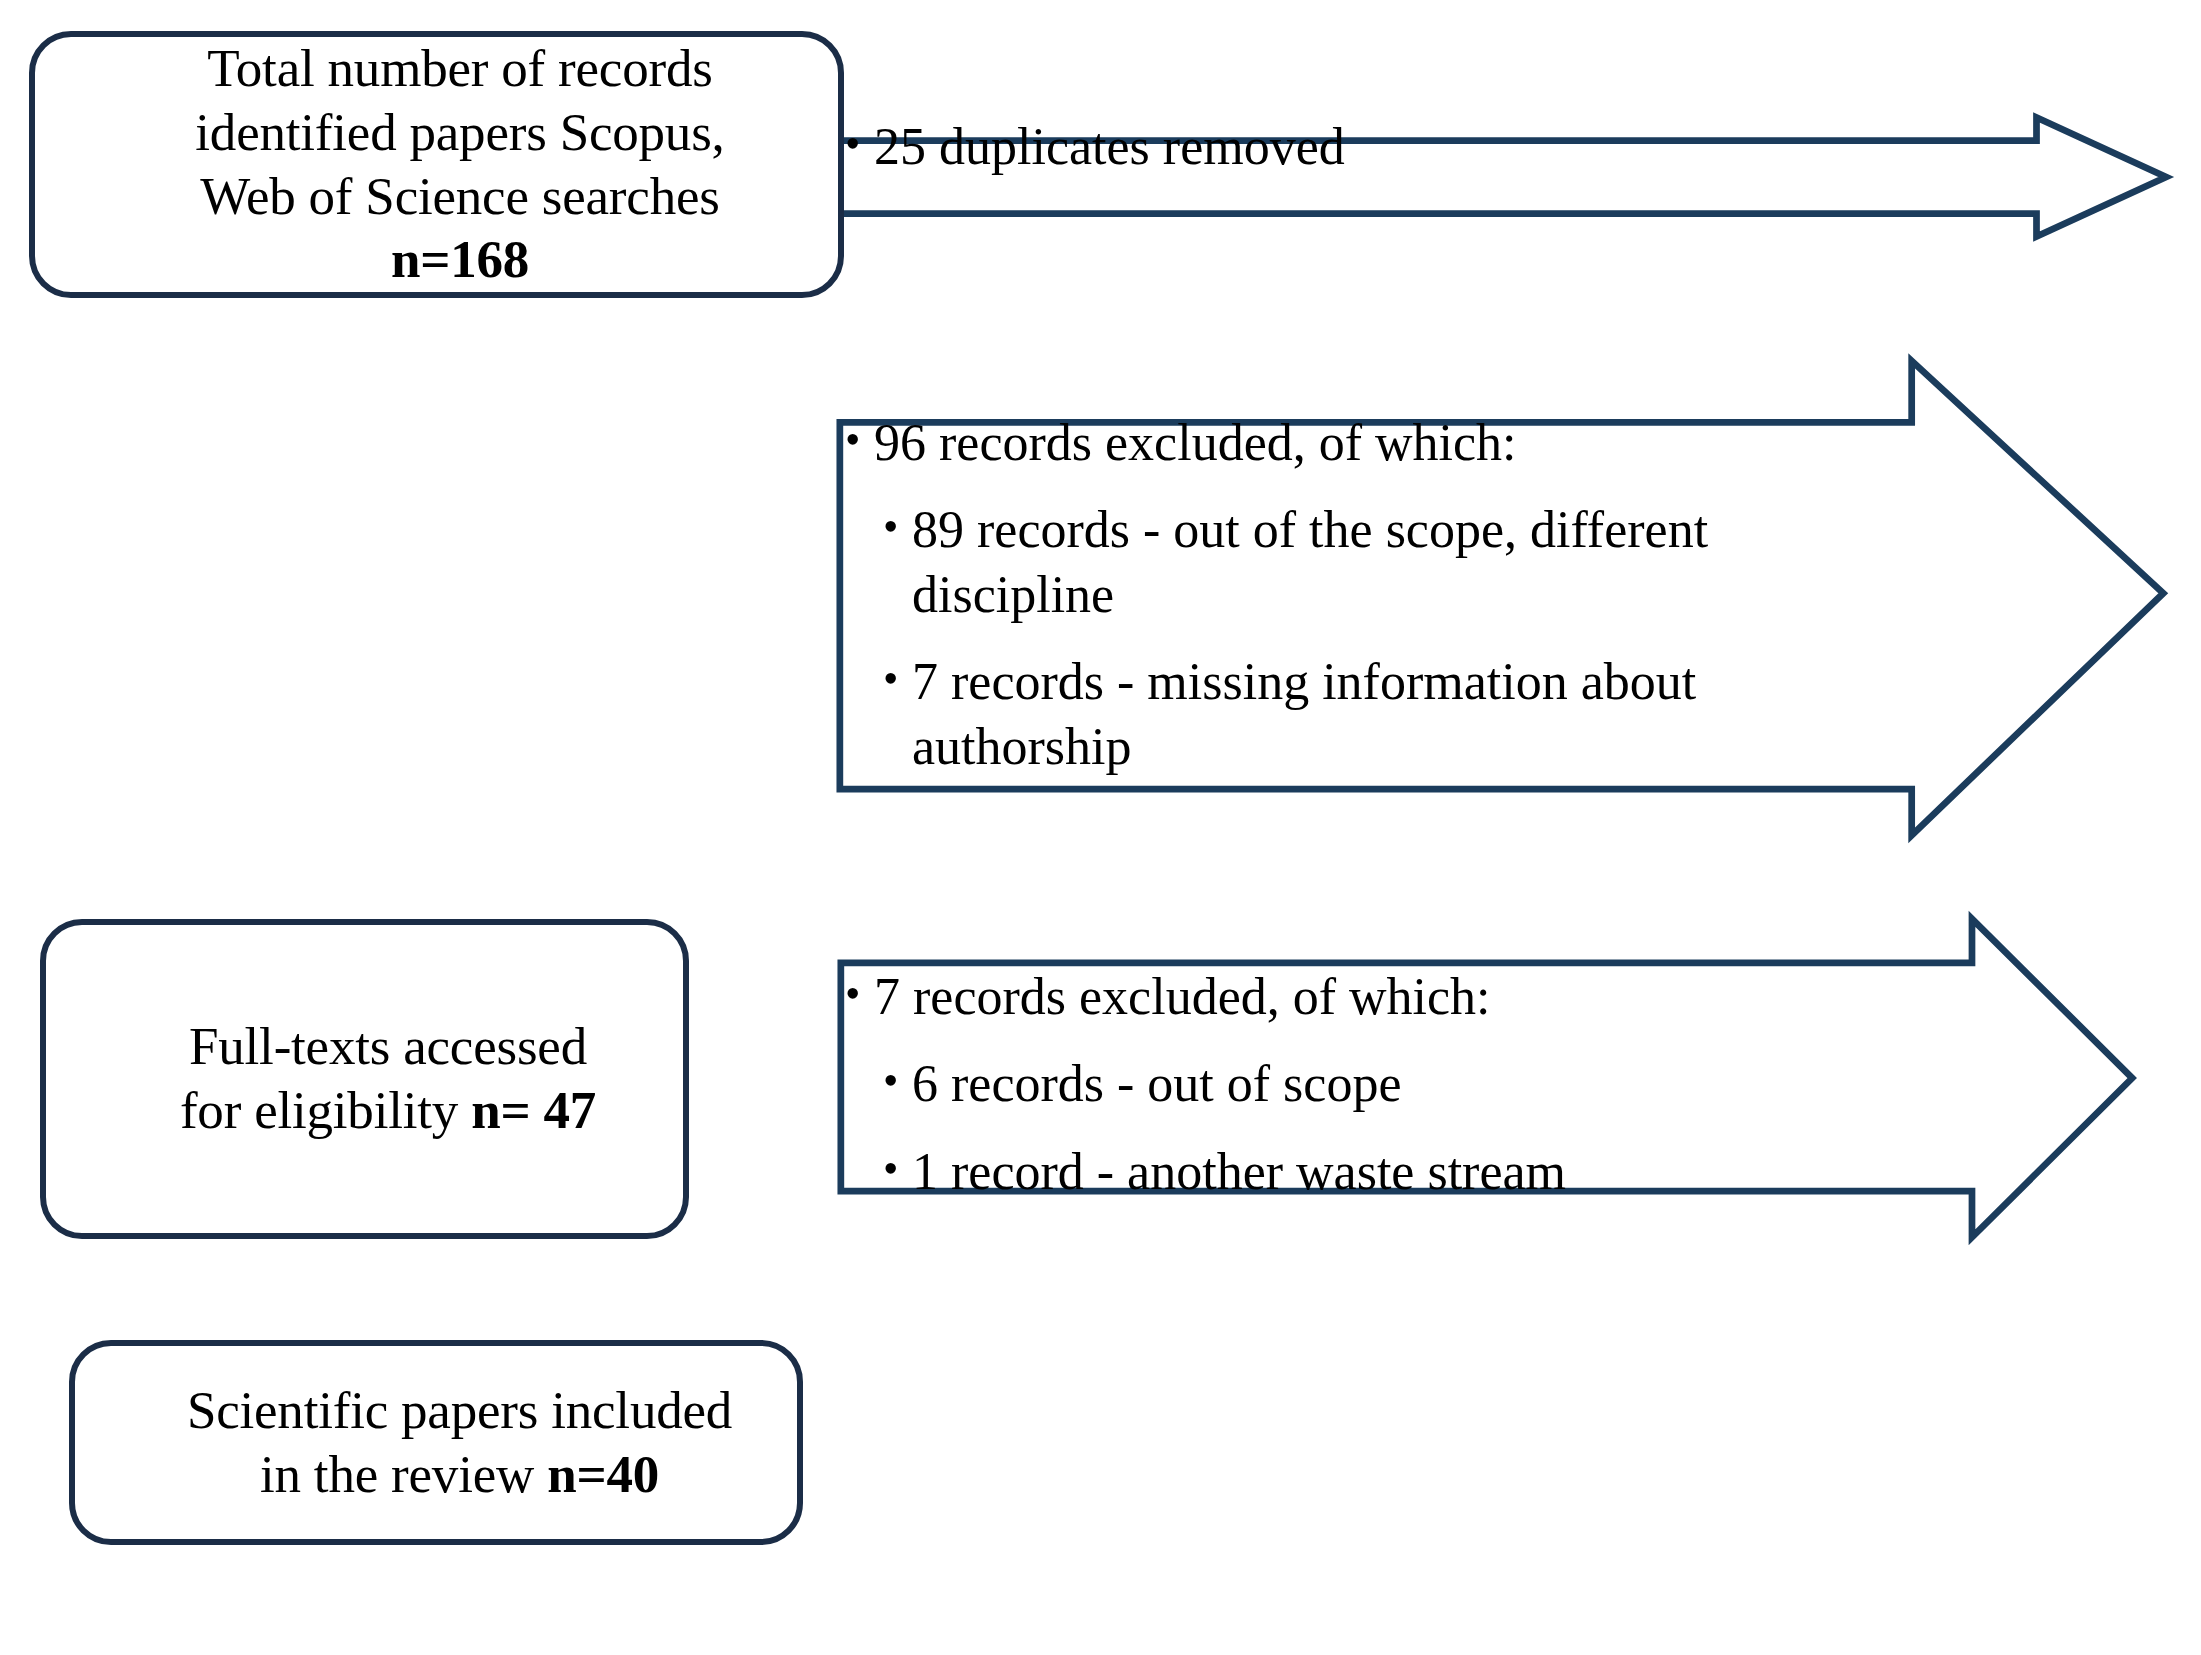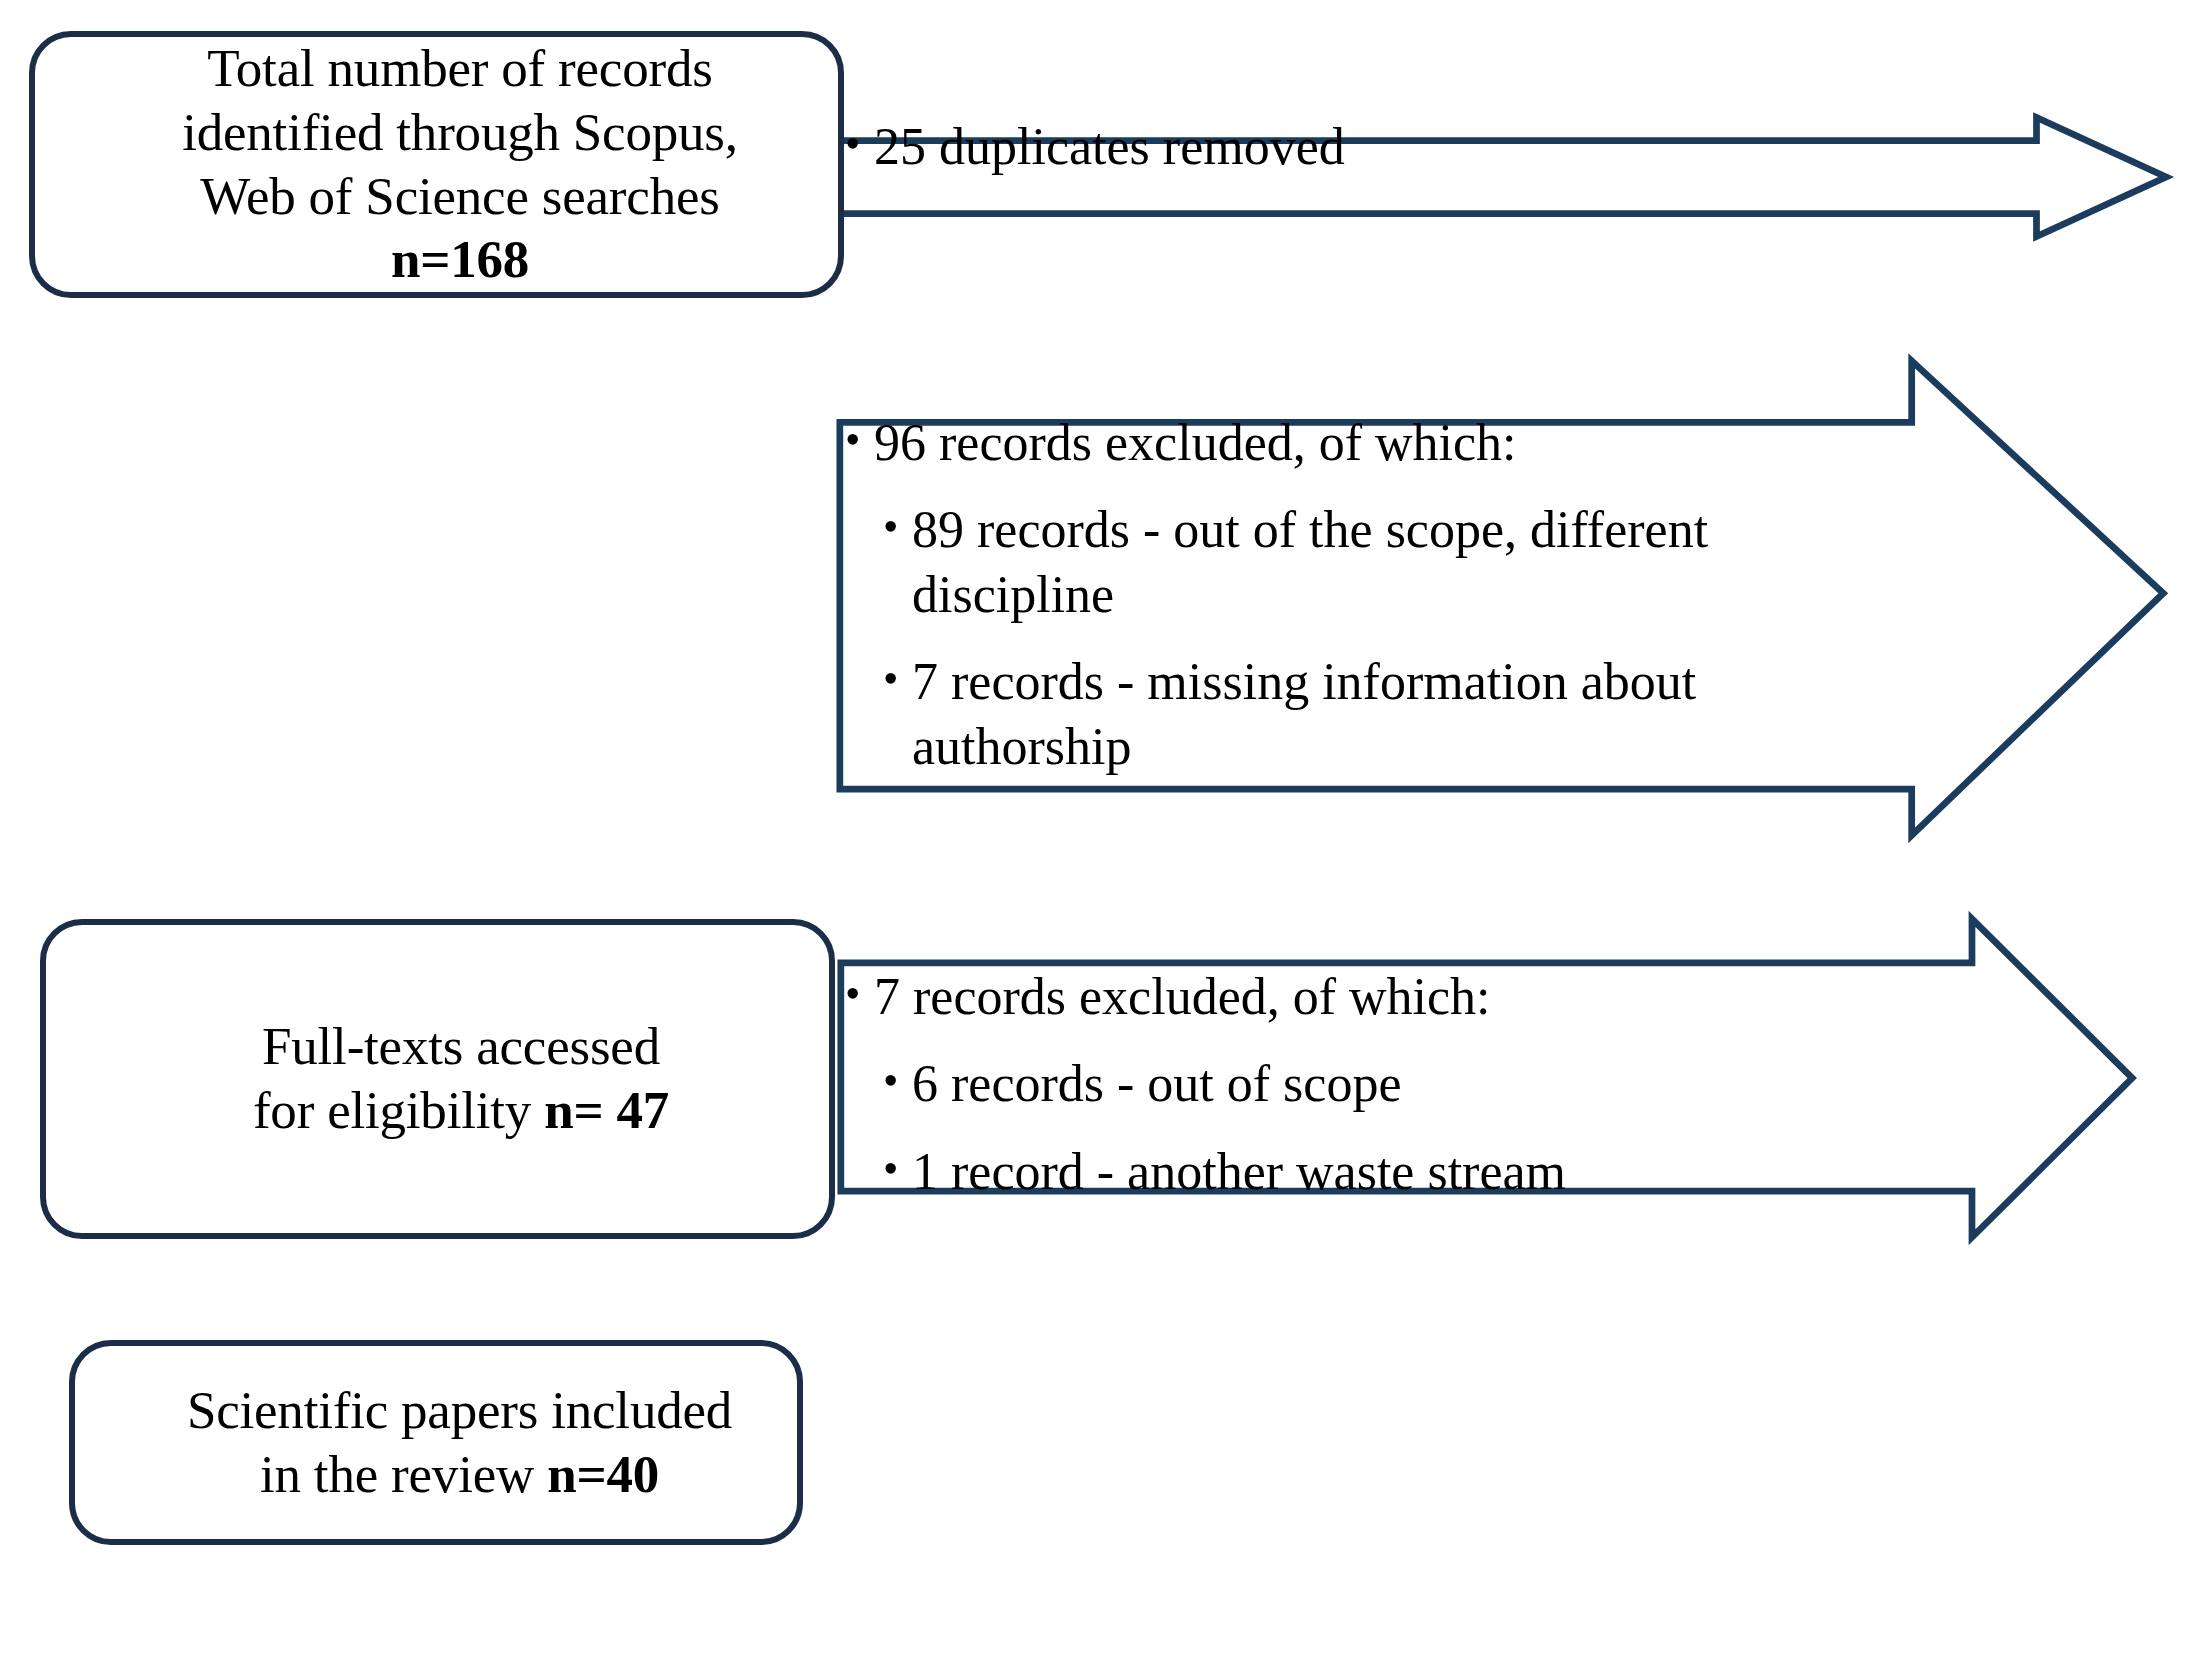--- a/index.html
+++ b/index.html
@@ -135,27 +135,27 @@
     </div>
     <div class="row-space"></div>
     <div class="bullet-row indent">
       <span class="bullet-dot">•</span>
       <span class="bullet-text">1 record - another waste stream</span>
     </div>
   </div>
 
   <div class="stage-box" style="left:29px; top:31px; width:815px; height:267px;">
     <span class="stage-line">Total number of records</span>
-    <span class="stage-line">identified through Scopus,</span>
+    <span class="stage-line">identified papers Scopus,</span>
     <span class="stage-line">Web of Science searches</span>
     <span class="stage-line bold">n=168</span>
   </div>
 
 
-  <div class="stage-box" style="left:40px; top:919px; width:795px; height:320px;">
+  <div class="stage-box" style="left:40px; top:919px; width:649px; height:320px;">
     <span class="stage-line">Full-texts accessed</span>
     <span class="stage-line"><span>for eligibility</span><span>&nbsp;</span><b>n= 47</b></span>
   </div>
 
   <div class="stage-box" style="left:69px; top:1340px; width:734px; height:205px;font-family:Liberation Serif, serif;">
     <span class="stage-line">Scientific papers included</span>
     <span class="stage-line"><span>in the review</span><span>&nbsp;</span><b>n=40</b></span>
   </div>
 
 </div>

